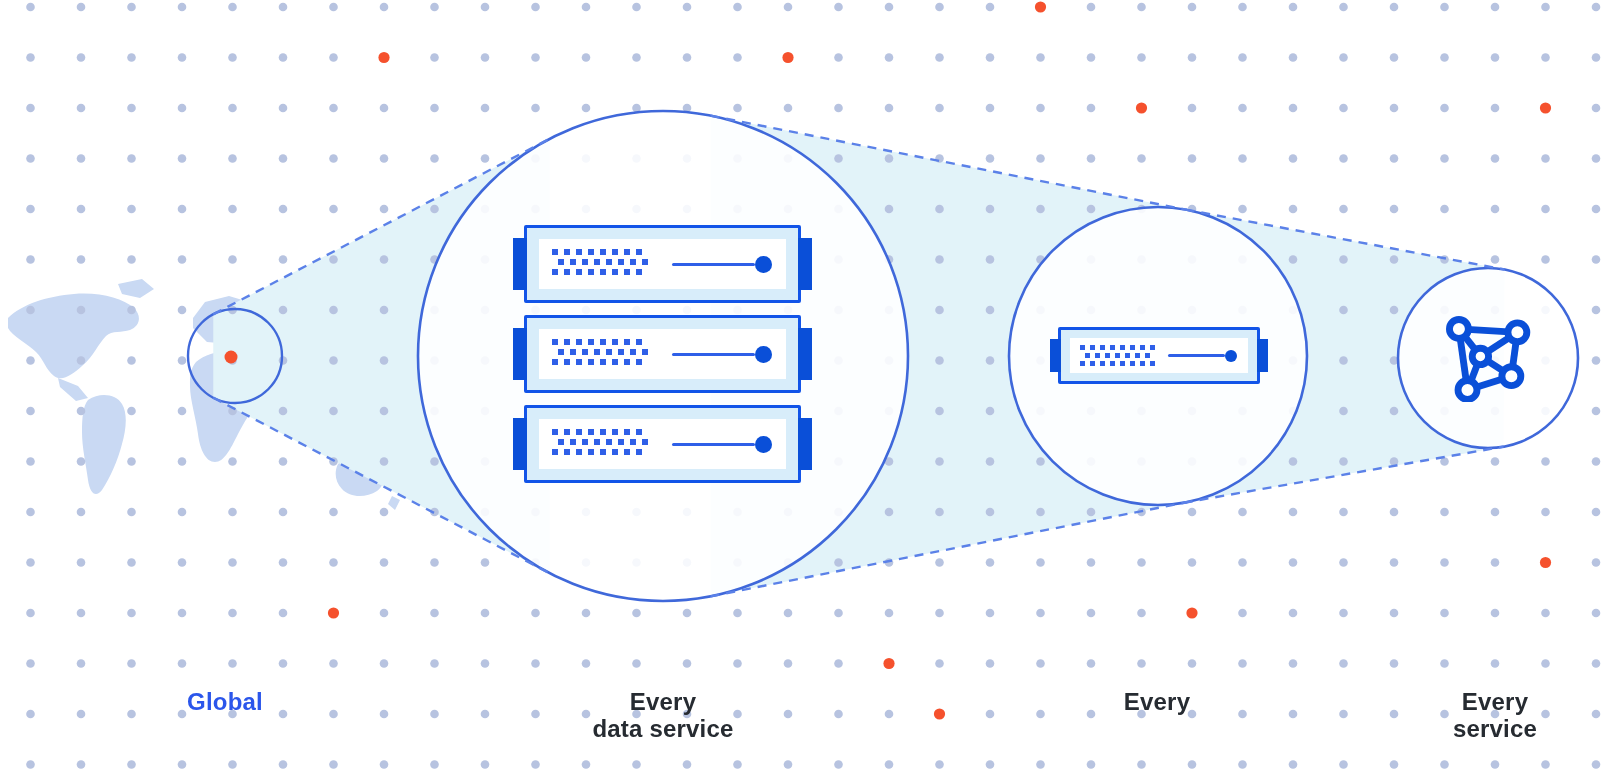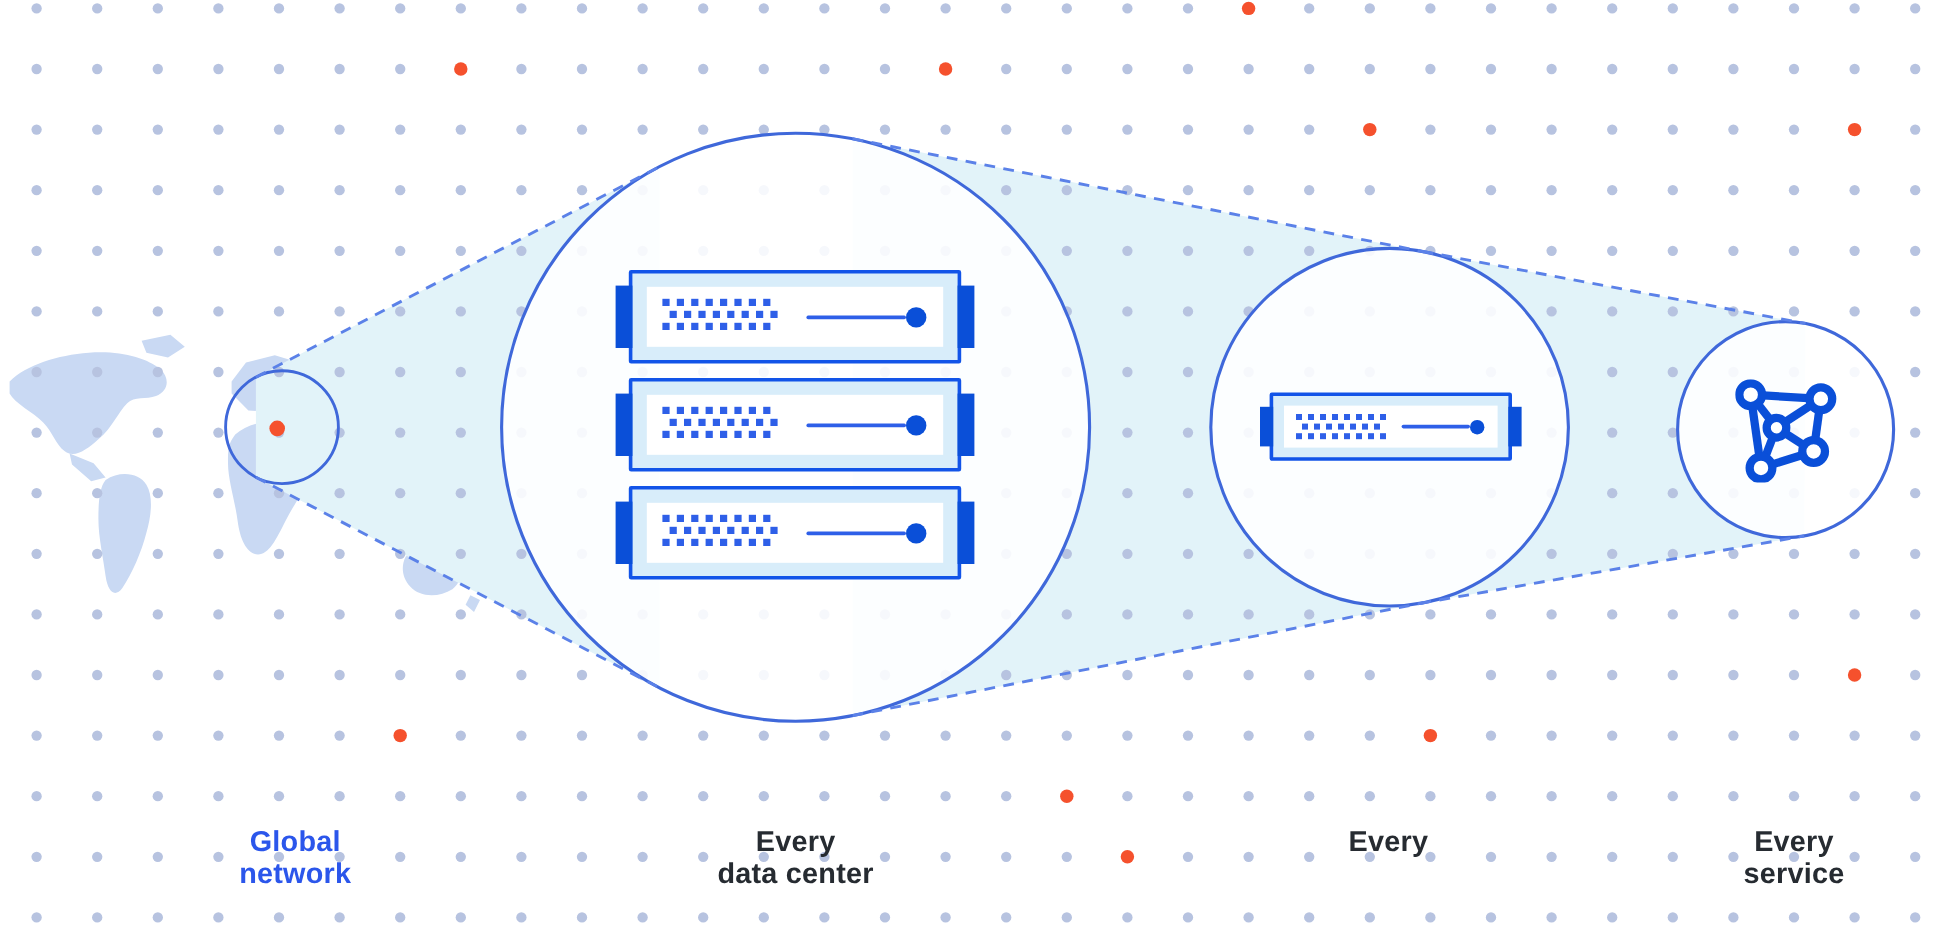--- a/index.html
+++ b/index.html
@@ -778,27 +778,26 @@
     </g>
     <g stroke="currentColor" stroke-width="8" fill="#ffffff">
       <circle cx="15" cy="15" r="11"></circle>
       <circle cx="83" cy="19" r="11"></circle>
       <circle cx="76" cy="70" r="11"></circle>
       <circle cx="25" cy="86" r="11"></circle>
       <circle cx="40" cy="47" r="9.5"></circle>
     </g>
   </svg>
 
-  <div id="label-0" class="stage-label blue" style="left: 246px;">
+  <div id="label-0" class="stage-label blue" style="left: 225px;">
     <span>Global</span>
-    <span>network</span>
   </div>
   <div id="label-1" class="stage-label" style="left: 663px;">
     <span>Every</span>
-    <span>data center</span>
+    <span>data service</span>
   </div>
   <div id="label-2" class="stage-label" style="left: 1157px;">
     <span>Every</span>
   </div>
   <div id="label-3" class="stage-label" style="left: 1495px;">
     <span>Every</span>
     <span>service</span>
   </div>
 
 </div>

